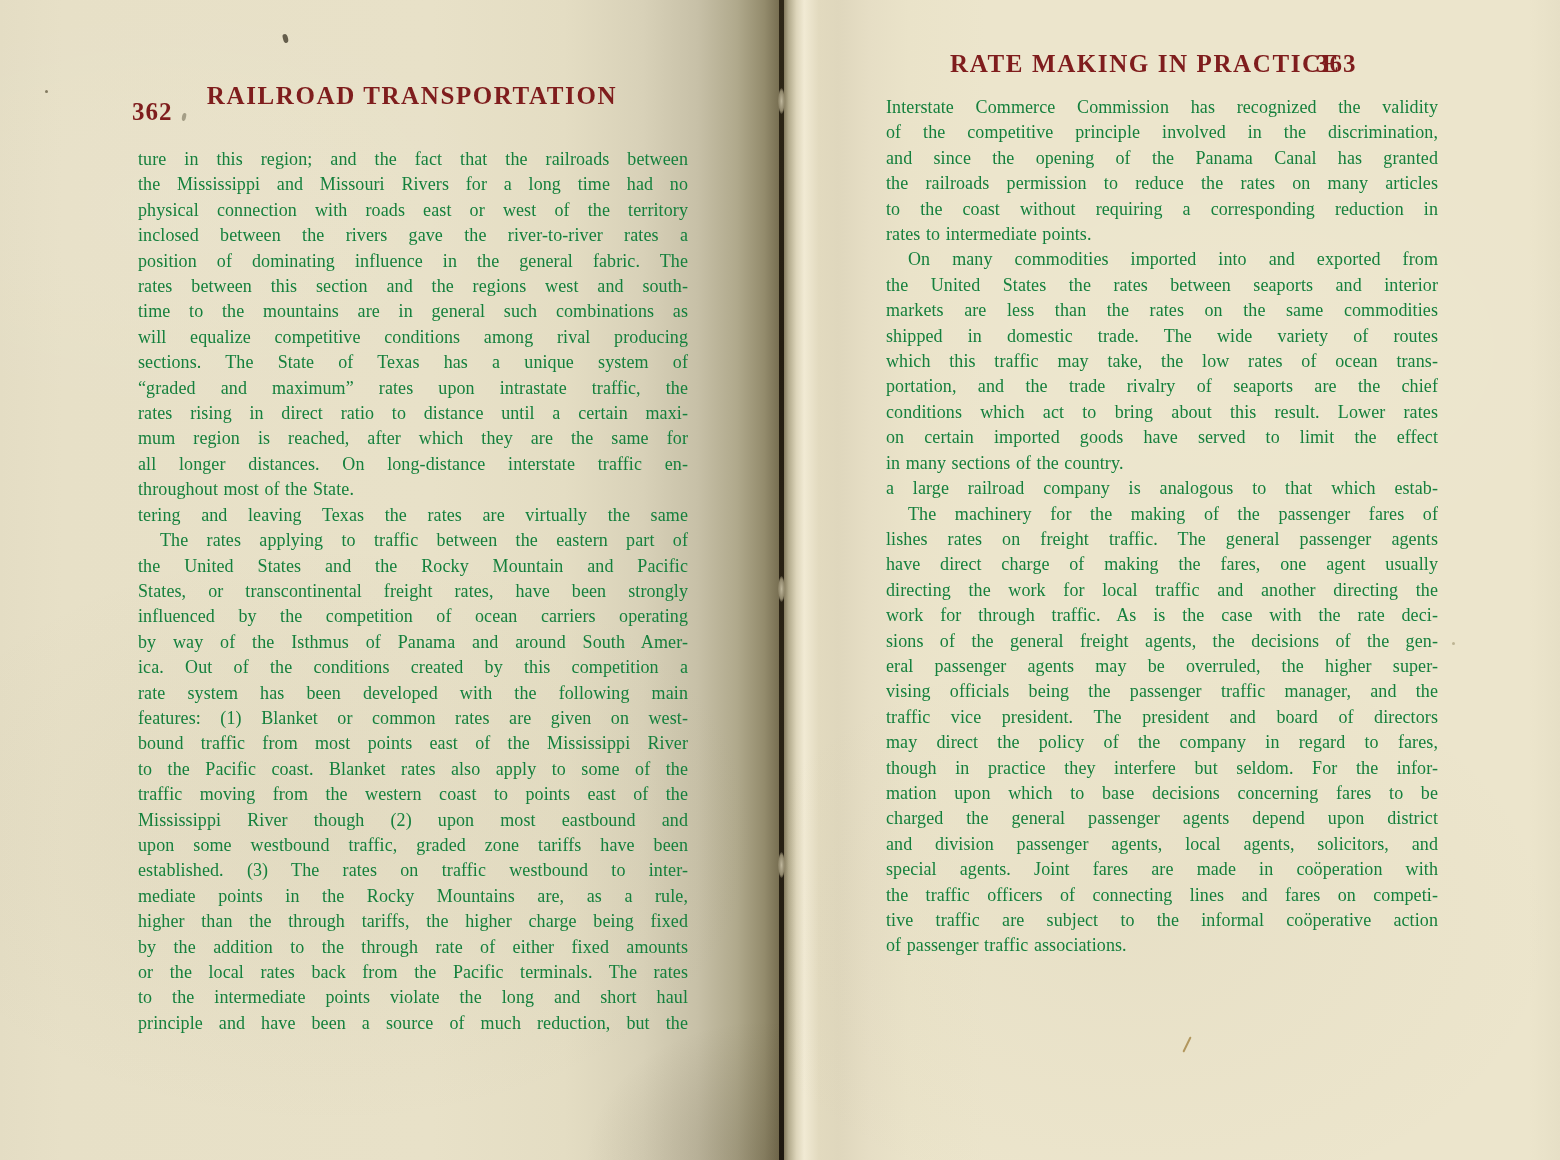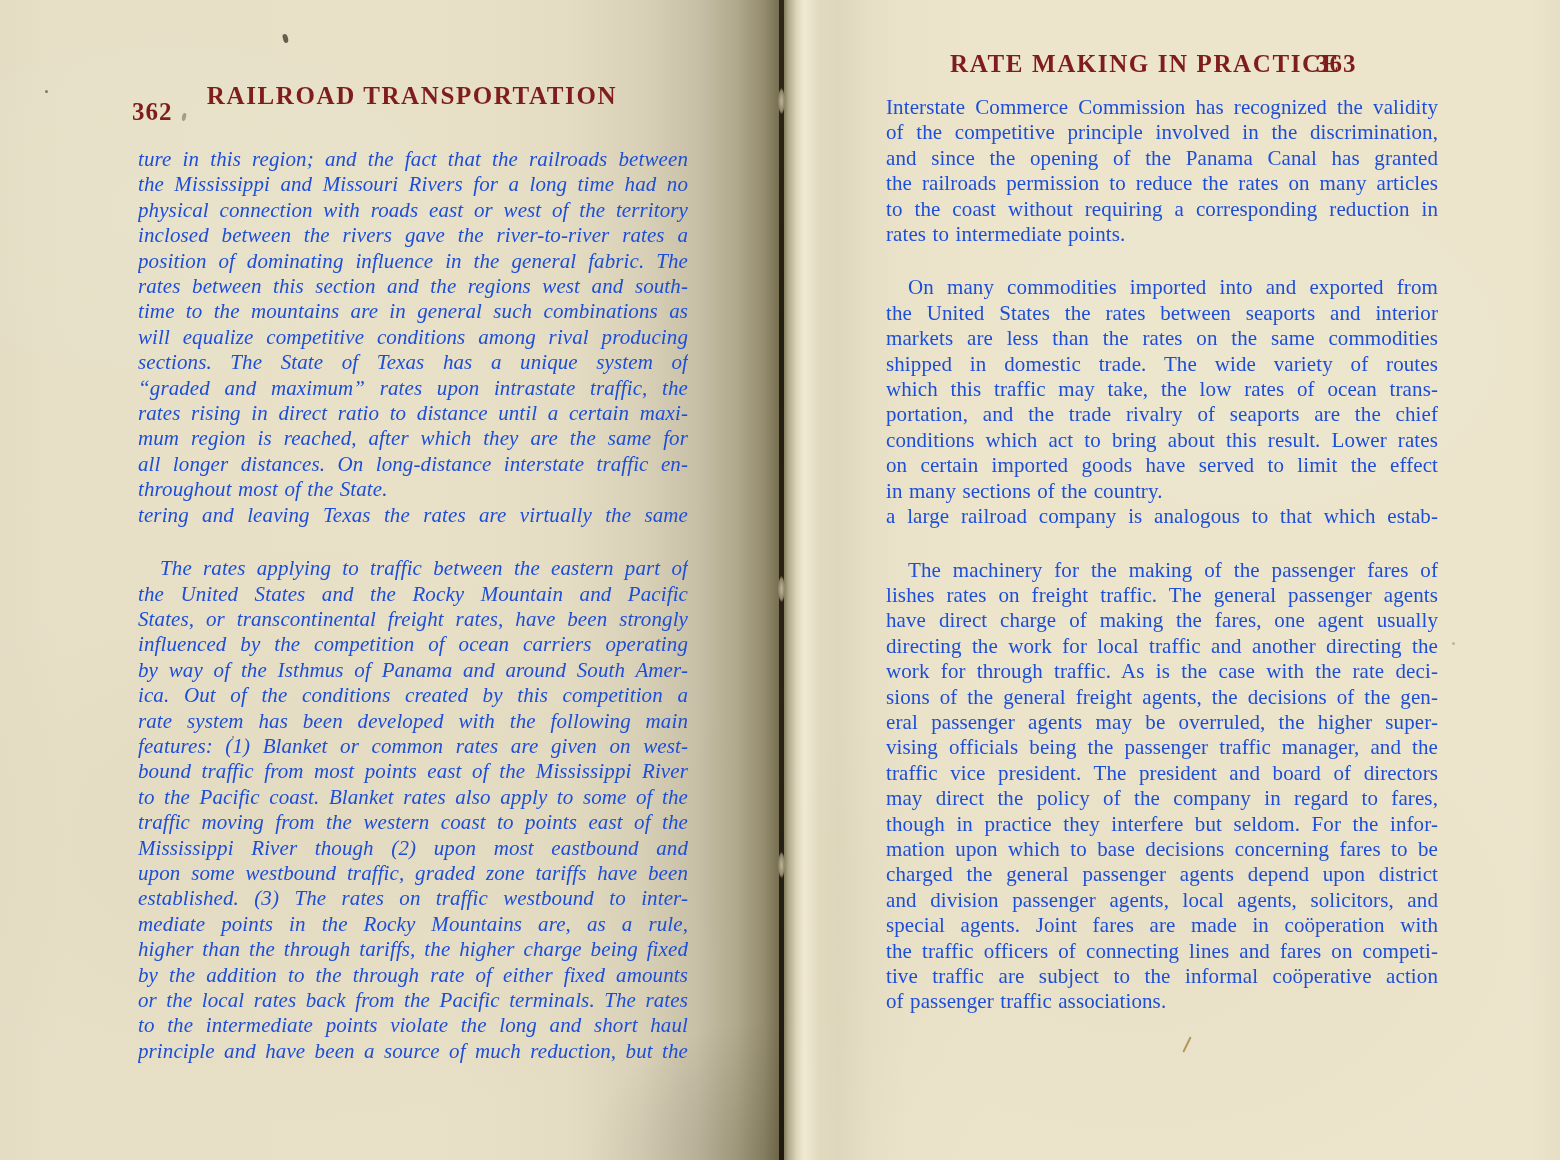--- a/index.html
+++ b/index.html
@@ -53,34 +53,34 @@
     font-size: 25px;
     line-height: 24px;
     color: #7f1d1d;
     white-space: nowrap;
   }
   .folio { letter-spacing: 1px; }
   .rhead { letter-spacing: 1.6px; transform: translateX(-50%); }
   
   .body-col {
     position: absolute;
-    font-size: 21px;
+    font-size: 18px;
     line-height: 25.42px;
-    color: #1d4ed8;
+    color: #15803d;
     letter-spacing: 0.1px;
     word-spacing: 0.05em;
   }
   .line {
     height: 25.42px;
     overflow: hidden;
     text-align: justify;
     text-align-last: justify;
   }
   .line.end { text-align-last: left; }
-  .line.indent { text-indent: 22px; margin-top: 28px; }
+  .line.indent { text-indent: 22px; }
   
   .speck { position: absolute; border-radius: 50%; }
   .speck-1 { left: 283px; top: 34px; width: 5px; height: 9px; background: #4d4736; transform: rotate(-14deg); border-radius: 40% 60% 50% 50%; opacity: .85; }
   .speck-2 { left: 45px; top: 90px; width: 3px; height: 3px; background: #837a61; }
   .speck-3 { left: 182px; top: 113px; width: 4px; height: 8px; background: #6e6750; transform: rotate(12deg); border-radius: 60% 40% 50% 60%; opacity: .55; }
   .speck-4 { left: 1186px; top: 1036px; width: 2px; height: 17px; background: #b2975e; transform: rotate(26deg); border-radius: 2px; }
   .speck-5 { left: 1452px; top: 642px; width: 3px; height: 3px; background: #bdb494; }
   .speck-6 { left: 232px; top: 736px; width: 2px; height: 2px; background: #8d8469; }
 </style>
 </head>
@@ -96,21 +96,21 @@
     <i class="bump" style="top: 576px;"></i>
     <i class="bump" style="top: 852px;"></i>
   </div>
 
   <span class="folio" style="left: 132px; top: 100px;">362</span>
   <span class="rhead" style="left: 412px; top: 84px;">RAILROAD TRANSPORTATION</span>
 
   <span class="rhead" style="left: 1145px; top: 52px;">RATE MAKING IN PRACTICE</span>
   <span class="folio" style="left: 1316px; top: 52px;">363</span>
 
-  <div class="body-col" id="left-body" style="left: 138px; top: 147px; width: 550px; font-style: italic;">
+  <div class="body-col" id="left-body" style="left: 138px; top: 147px; width: 550px;">
       <div class="line">ture in this region; and the fact that the railroads between</div>
       <div class="line">the Mississippi and Missouri Rivers for a long time had no</div>
       <div class="line">physical connection with roads east or west of the territory</div>
       <div class="line">inclosed between the rivers gave the river-to-river rates a</div>
       <div class="line">position of dominating influence in the general fabric. The</div>
       <div class="line">rates between this section and the regions west and south-</div>
       <div class="line">time to the mountains are in general such combinations as</div>
       <div class="line">will equalize competitive conditions among rival producing</div>
       <div class="line">sections. The State of Texas has a unique system of</div>
       <div class="line">“graded and maximum” rates upon intrastate traffic, the</div>

